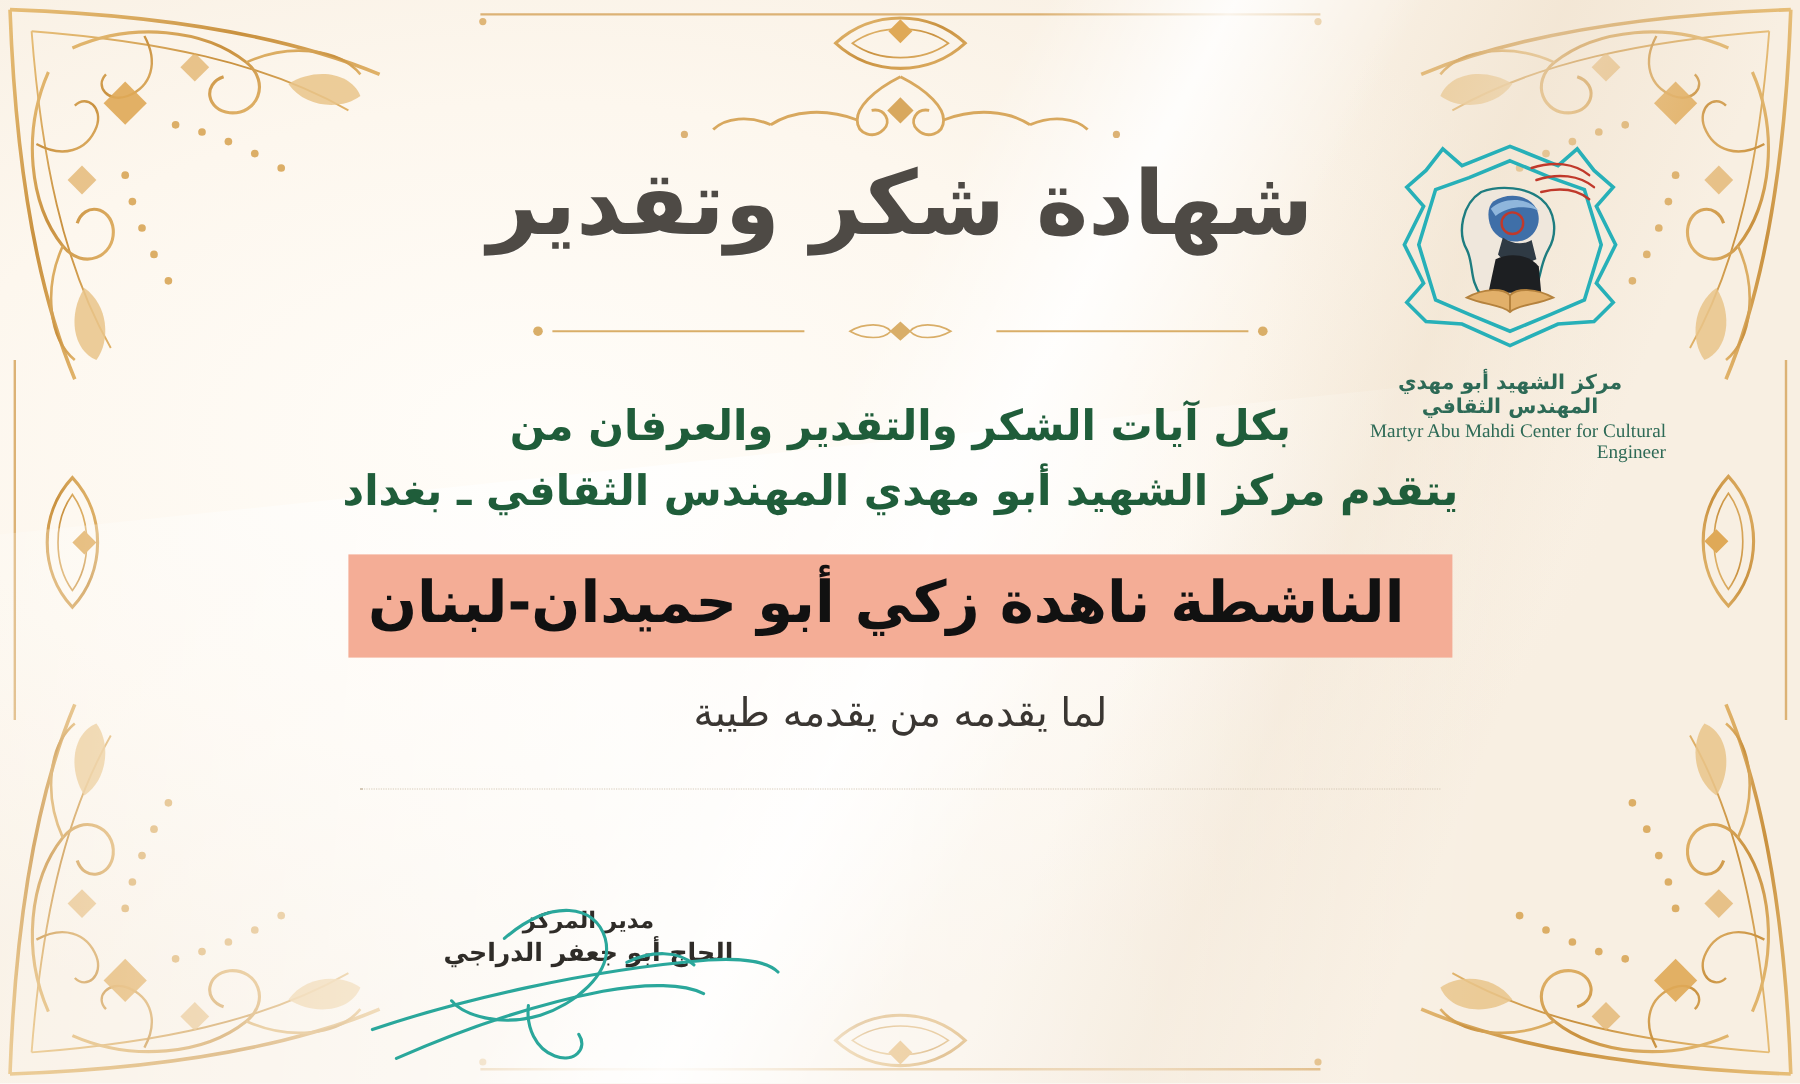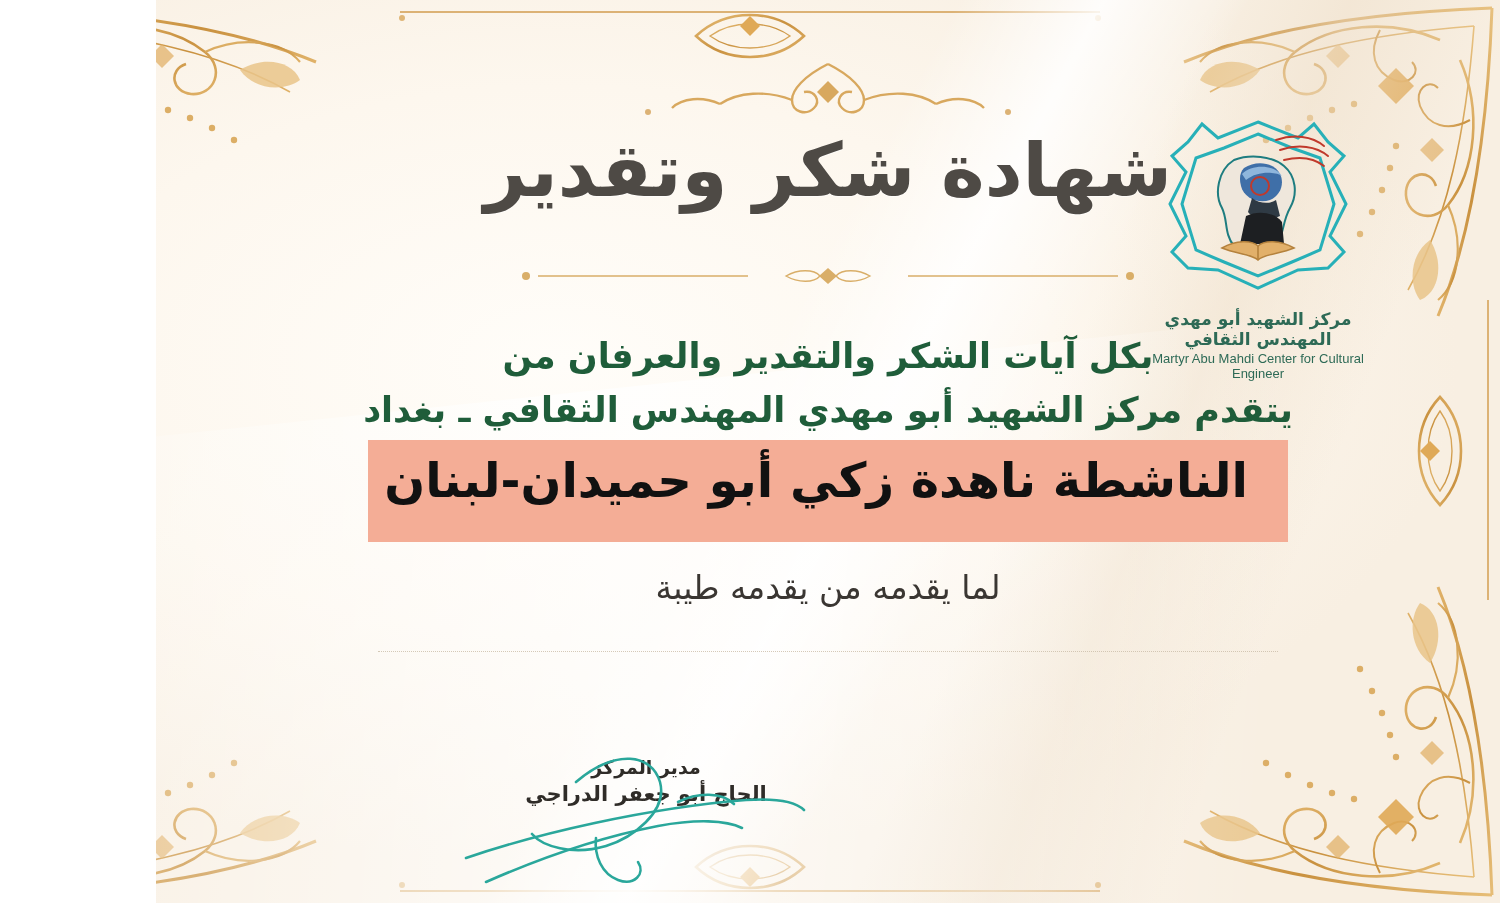--- a/index.html
+++ b/index.html
@@ -6,21 +6,21 @@
     margin: 0;
     padding: 0;
     background: #ffffff;
   }
   body {
     font-family: "DejaVu Sans", "Liberation Sans", sans-serif;
   }
 
   .certificate {
     position: relative;
-    width: 1344px;
+    width: 1500px;
     height: 903px;
     overflow: hidden;
     background:
       radial-gradient(ellipse 900px 500px at 30% 40%, #fffdf9 0%, #fdf7ee 55%, #f8efe2 100%),
       linear-gradient(160deg, #fdf8f1 0%, #f9f1e6 100%);
   }
 
   
   .sheen {
     position: absolute;
@@ -88,23 +88,23 @@
     direction: rtl;
   }
   .body-line {
     font-size: 35px;
     font-weight: bold;
     line-height: 1.55;
     letter-spacing: -0.5px;
   }
 
   .highlight-wrap {
-    margin-top: 2px;
+    margin-top: 24px;
     background: #f4ad96;
-    padding: 10px 40px 32px 40px;
+    padding: 10px 40px 16px 40px;
     width: 920px;
     box-sizing: border-box;
     text-align: center;
   }
   .highlight-name {
     font-size: 48px;
     font-weight: bold;
     color: #111111;
     direction: rtl;
     line-height: 1.25;
@@ -173,24 +173,25 @@
   }
   .logo-ar {
     margin-top: 12px;
     font-size: 17px;
     font-weight: bold;
     color: #2d6a56;
     letter-spacing: -0.3px;
   }
   .logo-en {
     margin-top: 2px;
-    font-size: 13px;
+    font-size: 16px;
     color: #2d6a56;
     direction: ltr;
-    font-family: Liberation Sans, sans-serif;
+    font-family: Liberation Serif, serif;
+    text-align: right;
   }
 </style>
 </head>
 <body>
 
 <div class="certificate">
 
   <svg class="frame-svg" viewBox="0 0 1500 903" aria-hidden="true">
     <defs>
       <linearGradient id="goldgrad" x1="0" y1="0" x2="1" y2="1">

